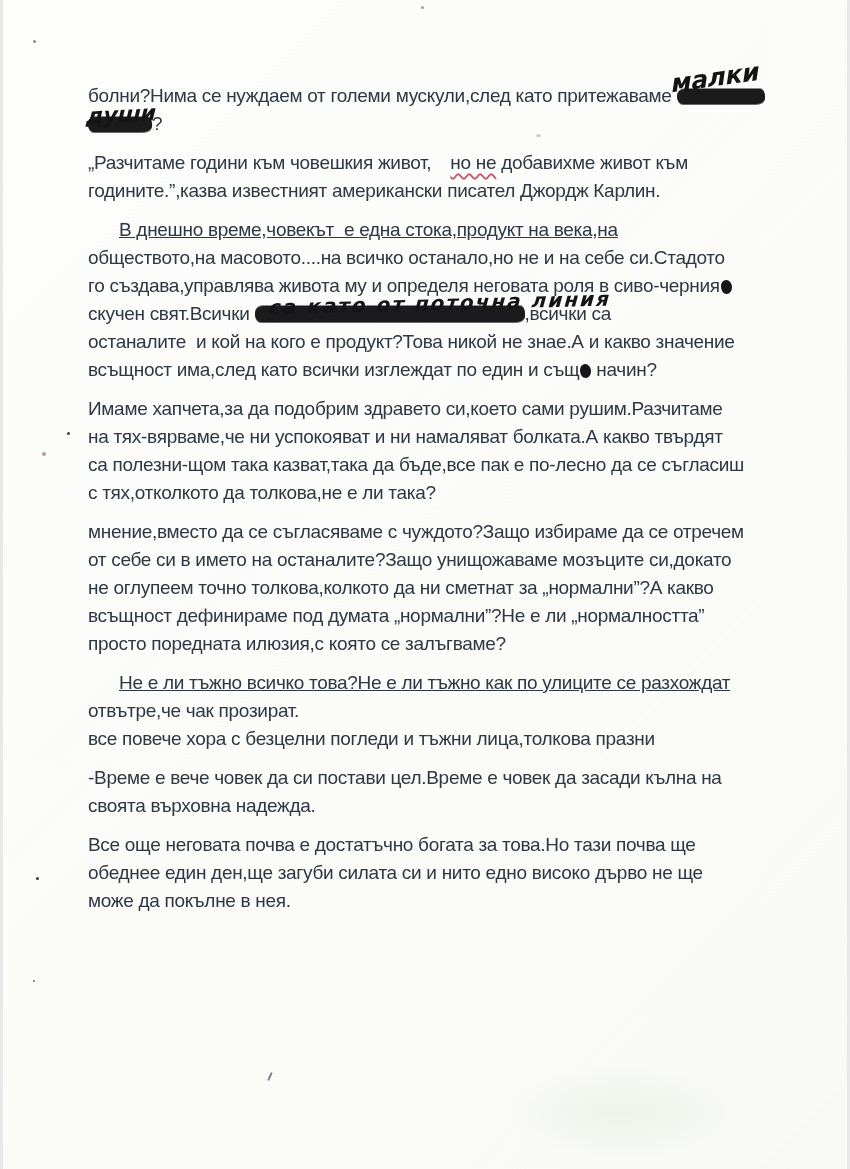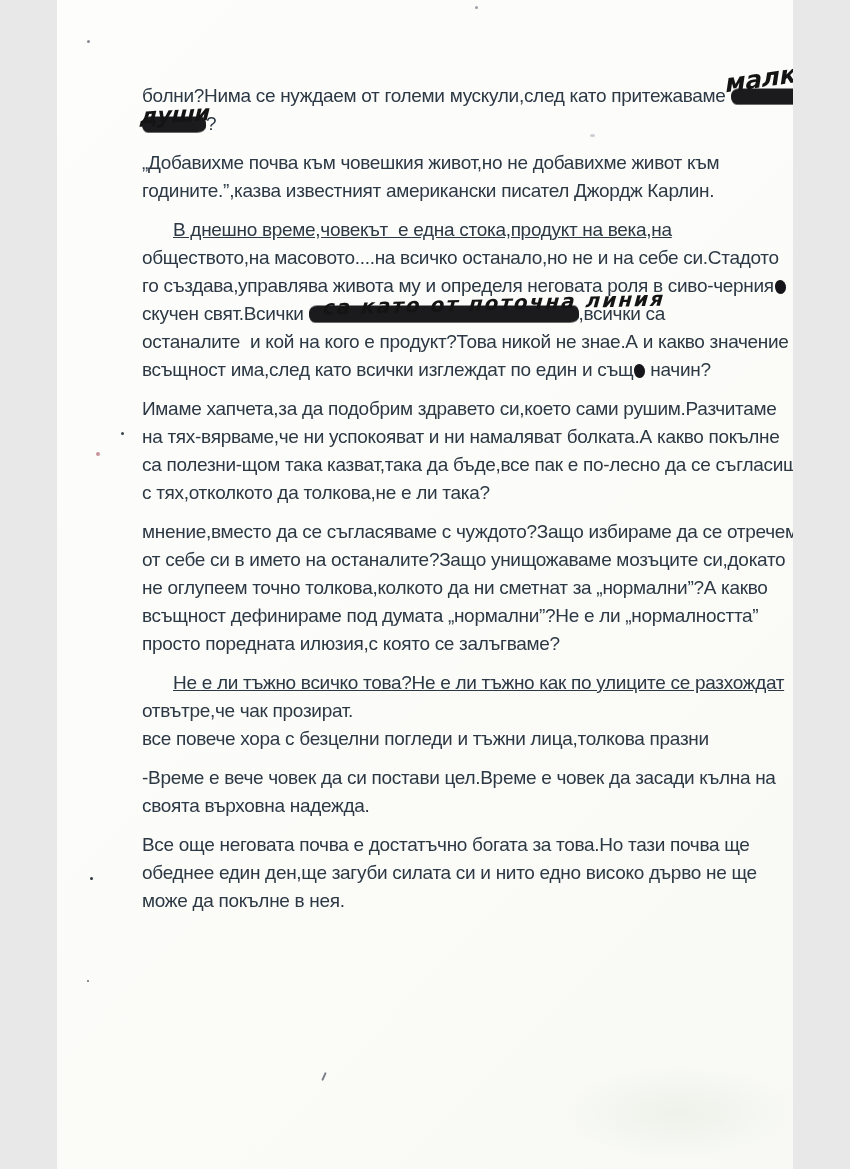--- a/index.html
+++ b/index.html
@@ -1,18 +1,18 @@
 <!DOCTYPE html>
 <html lang="bg"><head>
 <meta charset="utf-8">
 <style>
   html,body { margin:0; padding:0; background:#e8e8e8; }
   .page {
     position:relative;
-    width:736px; height:1169px;
+    width:844px; height:1169px;
     margin:0 auto;
     background:linear-gradient(135deg,#fdfdfc 0%, #fbfbf8 60%, #f8f9f5 100%);
     overflow:hidden;
     font-family:"Liberation Sans", sans-serif;
     color:#2c3844;
   }
   .content {
     position:absolute; left:85px; top:82px; width:715px;
     font-size:19px; line-height:28px; letter-spacing:-0.3px;
   }
@@ -39,24 +39,26 @@
     font-style:italic; font-weight:bold;
     color:#141414; white-space:nowrap; line-height:1;
     pointer-events:none;
   }
   .hand.malki    { font-size:25px; left:-6px;  bottom:14px; transform:rotate(-8deg) skewX(-6deg); }
   .hand.dushi    { font-size:22px; left:-2px;  bottom:6px;  transform:rotate(-3deg) skewX(-6deg); }
   .hand.potochna { font-size:20px; left:14px;  bottom:9px;  letter-spacing:2px; transform:rotate(-1.5deg) skewX(-6deg); }
 
   
   .wavy {
+    text-decoration:underline;
     text-decoration-style:wavy;
     text-decoration-color:#c9586f;
     text-decoration-thickness:1.5px;
     text-underline-offset:4px;
+    margin-left:19px;
   }
 
   
   .blot {
     display:inline-block; width:11px; height:14px;
     background:#15151a; border-radius:46% 54% 48% 52%;
     vertical-align:-2px; margin-left:1px;
   }
 
   
@@ -77,37 +79,37 @@
 <div class="page">
 
   <div class="content">
 
     <p class="para">
       <span class="line"><span>болни?Нима се нуждаем от големи мускули,след като притежаваме </span><span class="scrib s1"><span class="hand malki">малки</span></span></span>
       <span class="line"><span class="scrib s2"><span class="hand dushi">души</span></span><span>?</span></span>
     </p>
 
     <p class="para">
-      <span class="line"><span>„Добавихме почва към човешкия живот,</span><span class="wavy">но не</span><span> добавихме живот към</span></span>
+      <span class="line"><span>„Разчитаме години към човешкия живот,</span><span class="wavy">но не</span><span> добавихме живот към</span></span>
       <span class="line">годините.”,казва известният американски писател Джордж Карлин.</span>
     </p>
 
     <p class="para">
       <span class="line indent">В днешно време,човекът  е една стока,продукт на века,на</span>
       <span class="line">обществото,на масовото....на всичко останало,но не и на себе си.Стадото</span>
       <span class="line"><span>го създава,управлява живота му и определя неговата роля в сиво-черния</span><span class="blot"></span></span>
       <span class="line"><span>скучен свят.Всички </span><span class="scrib s3"><span class="hand potochna">са като от поточна линия</span></span><span>,всички са</span></span>
       <span class="line">останалите  и кой на кого е продукт?Това никой не знае.А и какво значение</span>
       <span class="line"><span>всъщност има,след като всички изглеждат по един и същ</span><span class="blot"></span><span> начин?</span></span>
     </p>
 
 
     <p class="para">
       <span class="line">Имаме хапчета,за да подобрим здравето си,което сами рушим.Разчитаме</span>
-      <span class="line">на тях-вярваме,че ни успокояват и ни намаляват болката.А какво покълне</span>
+      <span class="line">на тях-вярваме,че ни успокояват и ни намаляват болката.А какво твърдят</span>
       <span class="line">са полезни-щом така казват,така да бъде,все пак е по-лесно да се съгласиш</span>
       <span class="line">с тях,отколкото да толкова,не е ли така?</span>
     </p>
 
     <p class="para">
       <span class="line">мнение,вместо да се съгласяваме с чуждото?Защо избираме да се отречем</span>
       <span class="line">от себе си в името на останалите?Защо унищожаваме мозъците си,докато</span>
       <span class="line">не оглупеем точно толкова,колкото да ни сметнат за „нормални”?А какво</span>
       <span class="line">всъщност дефинираме под думата „нормални”?Не е ли „нормалността”</span>
       <span class="line">просто поредната илюзия,с която се залъгваме?</span>

